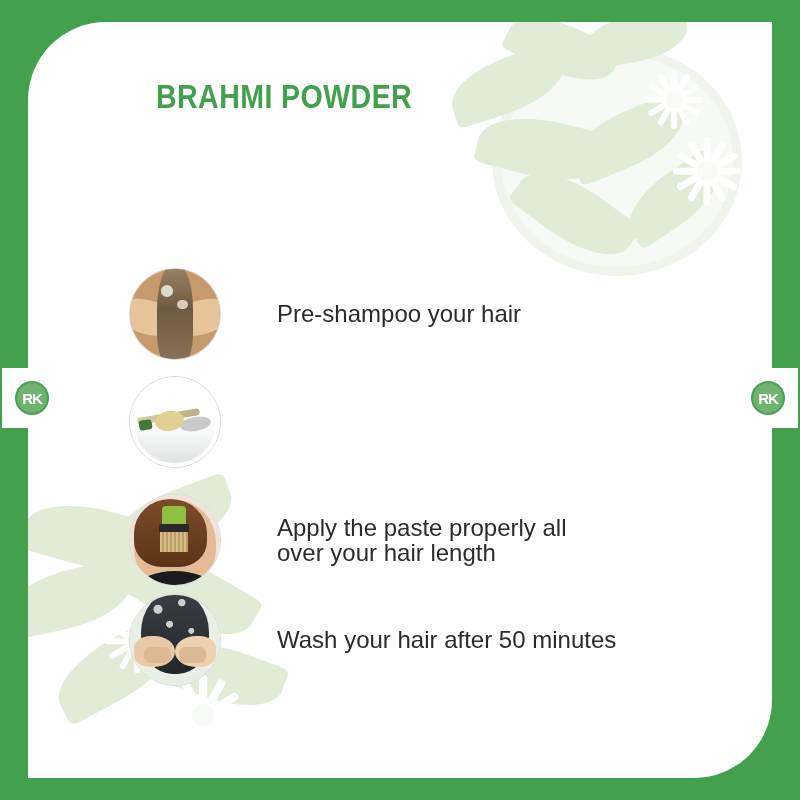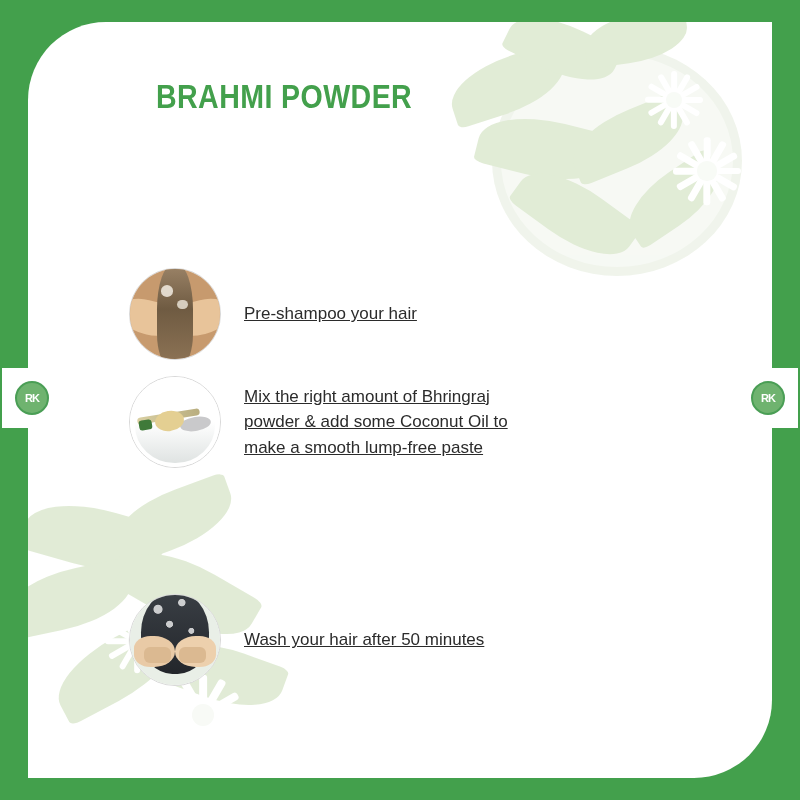--- a/index.html
+++ b/index.html
@@ -82,26 +82,25 @@
   #steps { position:absolute; left:0; top:0; width:100%; height:100%; }
   .step { position:absolute; display:flex; align-items:center; }
   .thumb {
     width:92px; height:92px; border-radius:50%;
     flex:0 0 92px;
     overflow:hidden; position:relative;
     border:1px solid #d8d8d8;
     background:#ffffff;
   }
   .step-text {
-    margin-left:23px;
-    font-size:17px;
+    margin-left:56px;
+    font-size:24px;
     line-height:25.5px;
     color:#2b2b2b;
     white-space:pre-line;
-    text-decoration:underline;
   }
 
   
   .th-in { position:absolute; inset:0; }
   
   .sh-bg { position:absolute; inset:0; background:#c79a6e; }
   .sh-hand-l { position:absolute; left:-14%; top:34%; width:66%; height:38%;
                background:#e8c49a; border-radius:50% 40% 45% 55%; transform:rotate(14deg); }
   .sh-hand-r { position:absolute; right:-14%; top:34%; width:66%; height:38%;
                background:#e8c49a; border-radius:40% 50% 55% 45%; transform:rotate(-14deg); }
@@ -169,21 +168,21 @@
   #badge-left  { left:2px;  border-radius:0 30px 30px 0; }
   #badge-right { right:2px; border-radius:30px 0 0 30px; }
   .logo-mark {
     width:34px; height:34px; border-radius:50%;
     border:2.5px solid #4a9e55;
     background:#6fb36f;
     position:relative;
     display:flex; align-items:center; justify-content:center;
   }
   .logo-mark span {
-    font-size:11px; font-weight:bold; color:#ffffff;
+    font-size:15px; font-weight:bold; color:#ffffff;
     letter-spacing:-1px; line-height:1;
   }
 </style>
 </head>
 <body>
 
 <div id="card">
 
   <div class="watermark" id="wm-top">
     <div class="bowl-ring" style="left:40px; top:30px; width:250px; height:230px;"></div>
@@ -288,25 +287,37 @@
       <div class="thumb">
         <div class="th-in">
           <div class="bw-bg"></div>
           <div class="bw-bowl"></div>
           <div class="bw-spoon-h"></div>
           <div class="bw-spoon-b"></div>
           <div class="bw-paste"></div>
           <div class="bw-green"></div>
         </div>
       </div>
-      <div class="step-text">Mix the right amount of Bhringraj
-powder &amp; add some Coconut Oil to
-make a smooth lump-free paste</div>
-    </div>
-
+    </div>
+
+    <div class="step" style="left:101px; top:472px;">
+      <div class="thumb">
+        <div class="th-in">
+          <div class="ap-bg"></div>
+          <div class="ap-head"></div>
+          <div class="ap-hair"></div>
+          <div class="ap-brushhead"></div>
+          <div class="ap-ferrule"></div>
+          <div class="ap-bristle"></div>
+          <div class="ap-shoulder"></div>
+        </div>
+      </div>
+      <div class="step-text">Apply the paste properly all
+over your hair length</div>
+    </div>
 
     <div class="step" style="left:101px; top:572px;">
       <div class="thumb">
         <div class="th-in">
           <div class="wa-bg"></div>
           <div class="wa-hair"></div>
           <div class="wa-foam"></div>
           <div class="wa-hand-l"></div>
           <div class="wa-hand-r"></div>
           <div class="wa-finger" style="left:16%; top:58%; width:30%;"></div>

